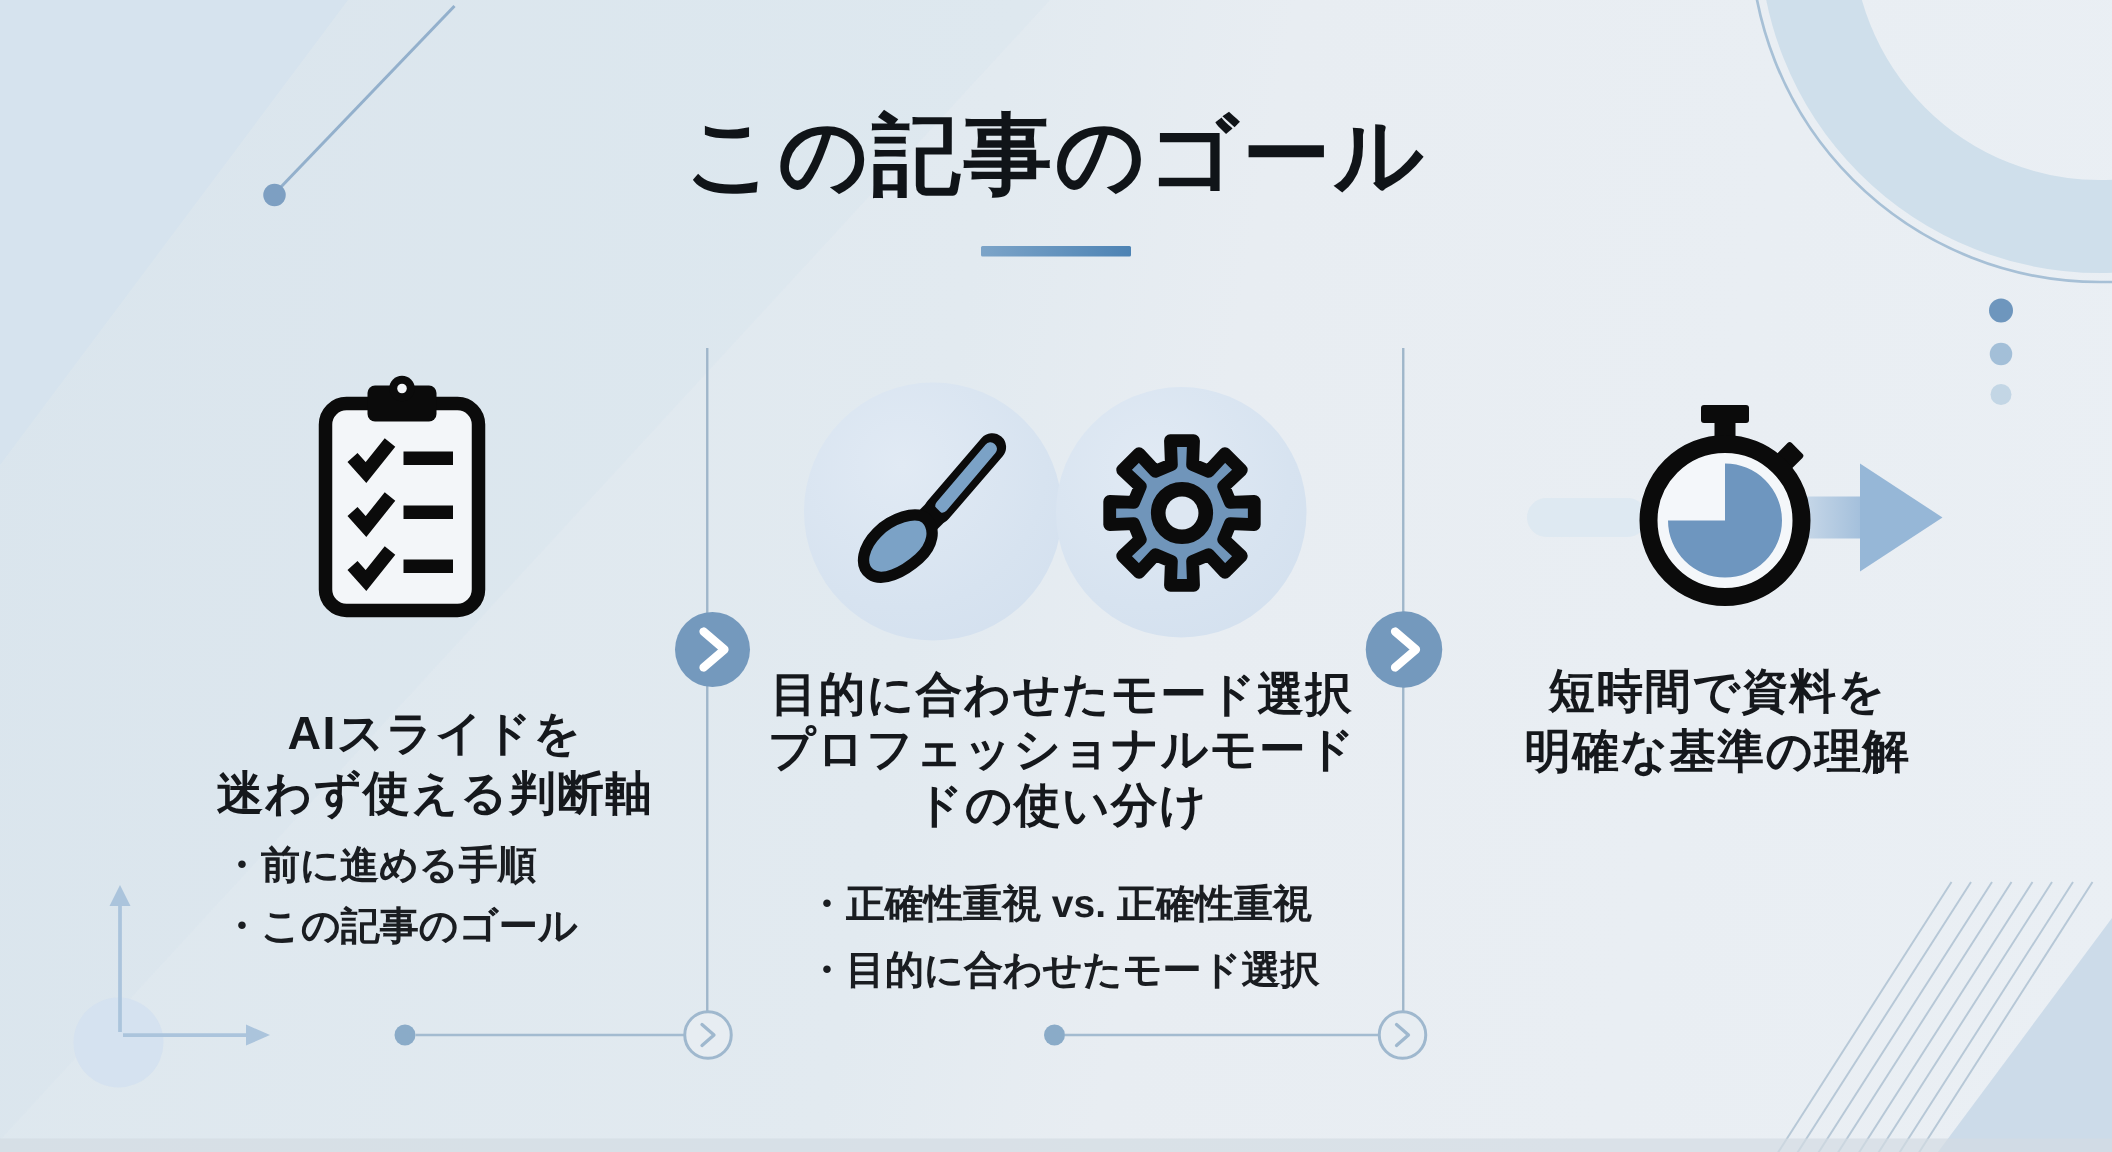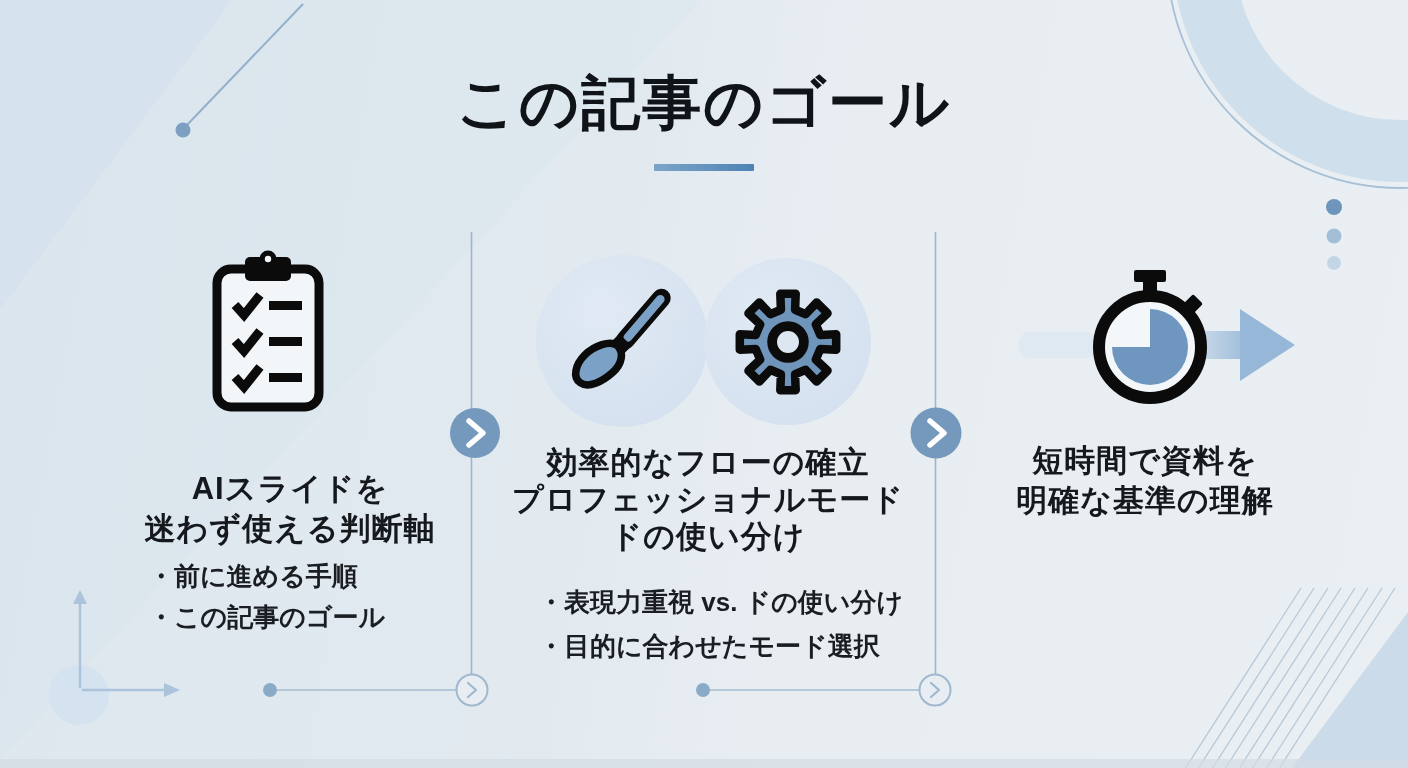--- a/index.html
+++ b/index.html
@@ -167,26 +167,26 @@
     <div class="mode-circle circle-gear">
       <svg viewBox="0 0 100 100" width="122" height="122" xmlns="http://www.w3.org/2000/svg">
         <path d="M44.2,23.6 L43.7,10.5 L56.3,10.5 L55.8,23.6 L64.5,27.2 L73.5,17.6 L82.4,26.5 L72.8,35.5
                  L76.4,44.2 L89.5,43.7 L89.5,56.3 L76.4,55.8 L72.8,64.5 L82.4,73.5 L73.5,82.4 L64.5,72.8
                  L55.8,76.4 L56.3,89.5 L43.7,89.5 L44.2,76.4 L35.5,72.8 L26.5,82.4 L17.6,73.5 L27.2,64.5
                  L23.6,55.8 L10.5,56.3 L10.5,43.7 L23.6,44.2 L27.2,35.5 L17.6,26.5 L26.5,17.6 L35.5,27.2 Z" fill="#7095ba" stroke="#0b0b0b" stroke-width="7" stroke-linejoin="round"></path>
         <circle cx="50" cy="50" r="13" fill="#dde7f2" stroke="#0b0b0b" stroke-width="8"></circle>
       </svg>
     </div>
     <div class="heading h2">
-      <div>効率的なフローの確立</div>
+      <div>目的に合わせたモード選択</div>
       <div>プロフェッショナルモード</div>
       <div>ドの使い分け</div>
     </div>
     <div class="bullets b2">
-      <div>・表現力重視 vs. ドの使い分け</div>
+      <div>・正確性重視 vs. 正確性重視</div>
       <div>・目的に合わせたモード選択</div>
     </div>
 
     <div class="icon-box stopwatch-box">
       <svg viewBox="0 0 300 160" width="300" height="160" xmlns="http://www.w3.org/2000/svg">
         <g>
           <rect x="18" y="67" width="80" height="26" rx="13" fill="#dce7f1" opacity="0.85"></rect>
           <rect x="200" y="66" width="48" height="28" fill="url(#awGrad)"></rect>
           <polygon points="240,44 295,80 240,116" fill="#96b7d7"></polygon>
         </g>

